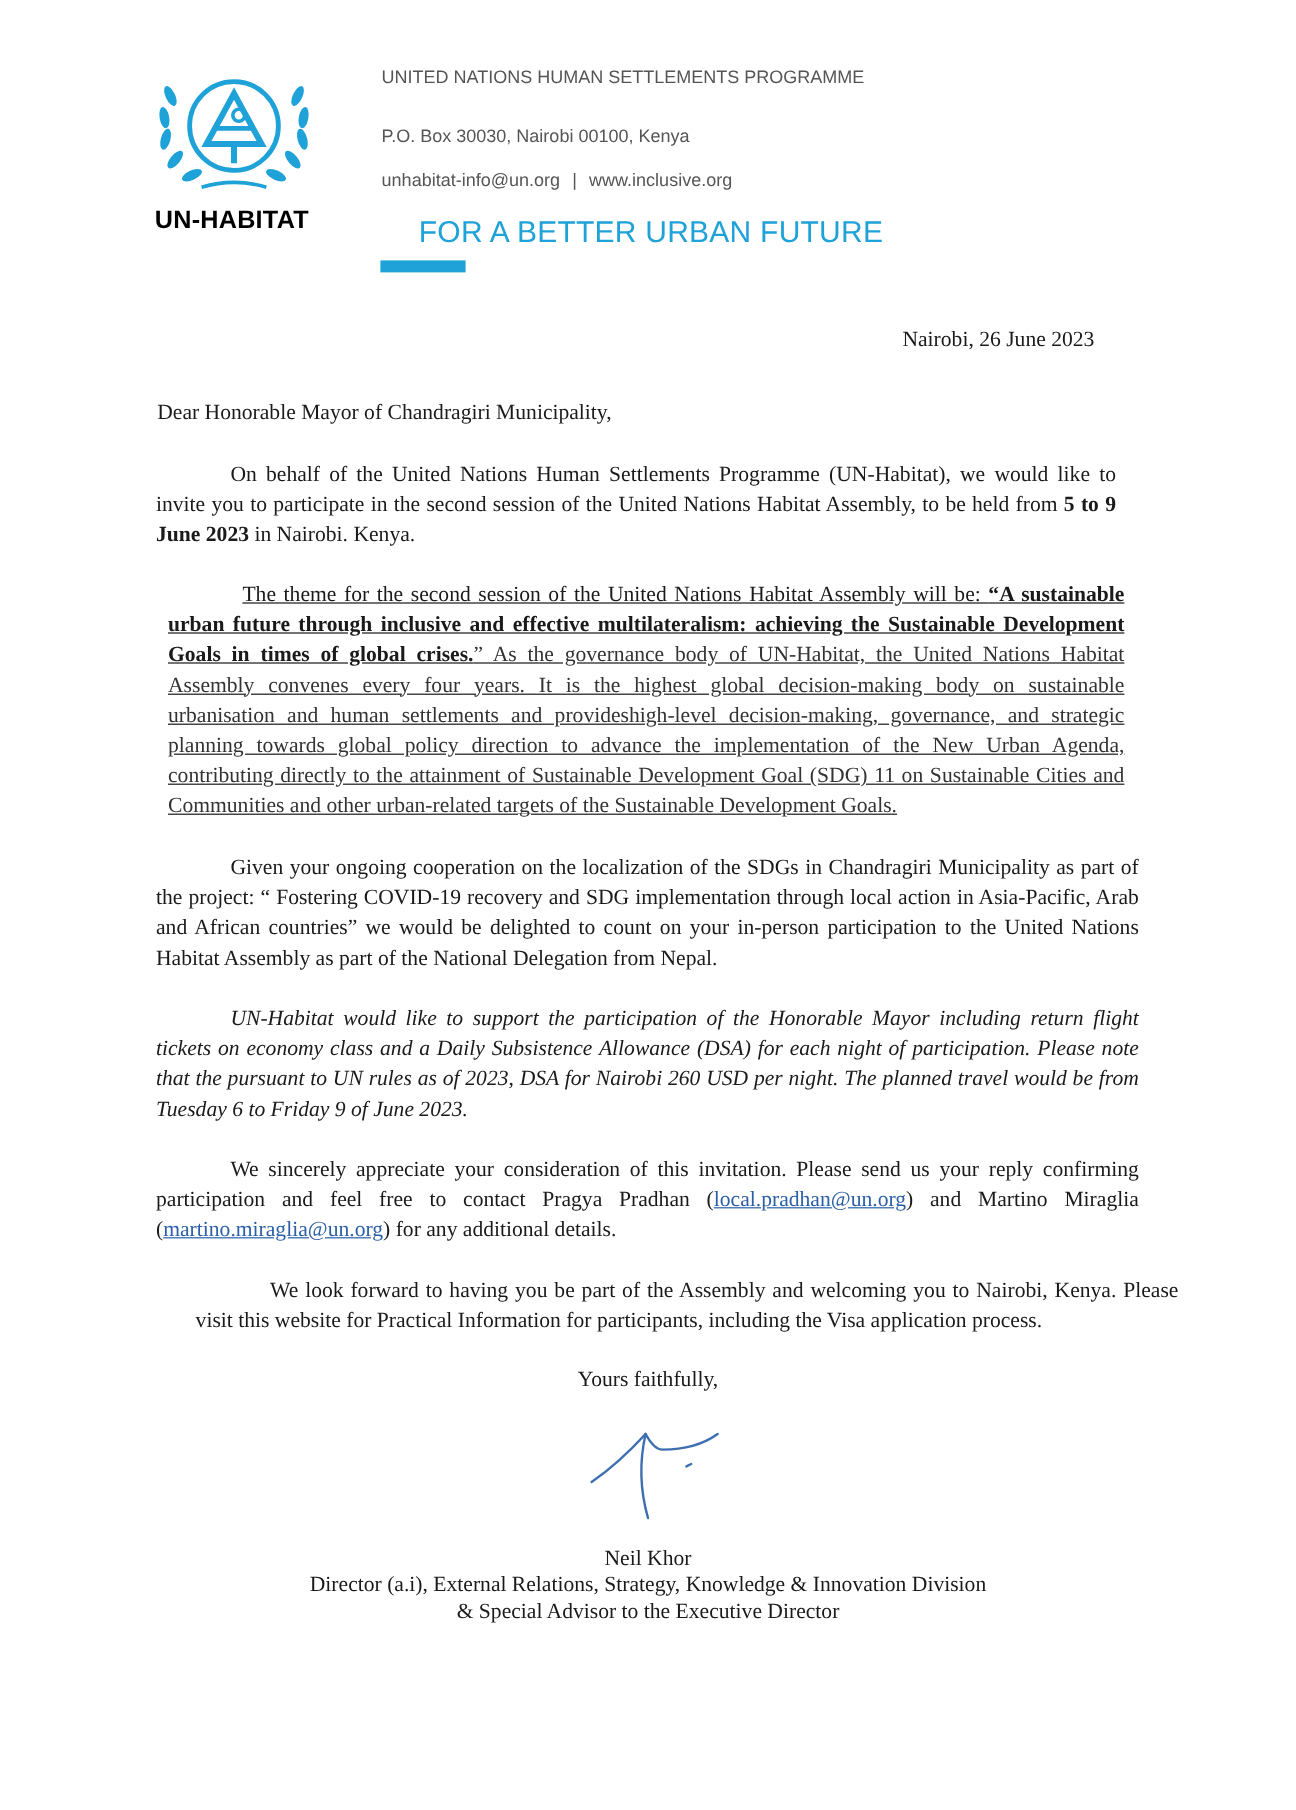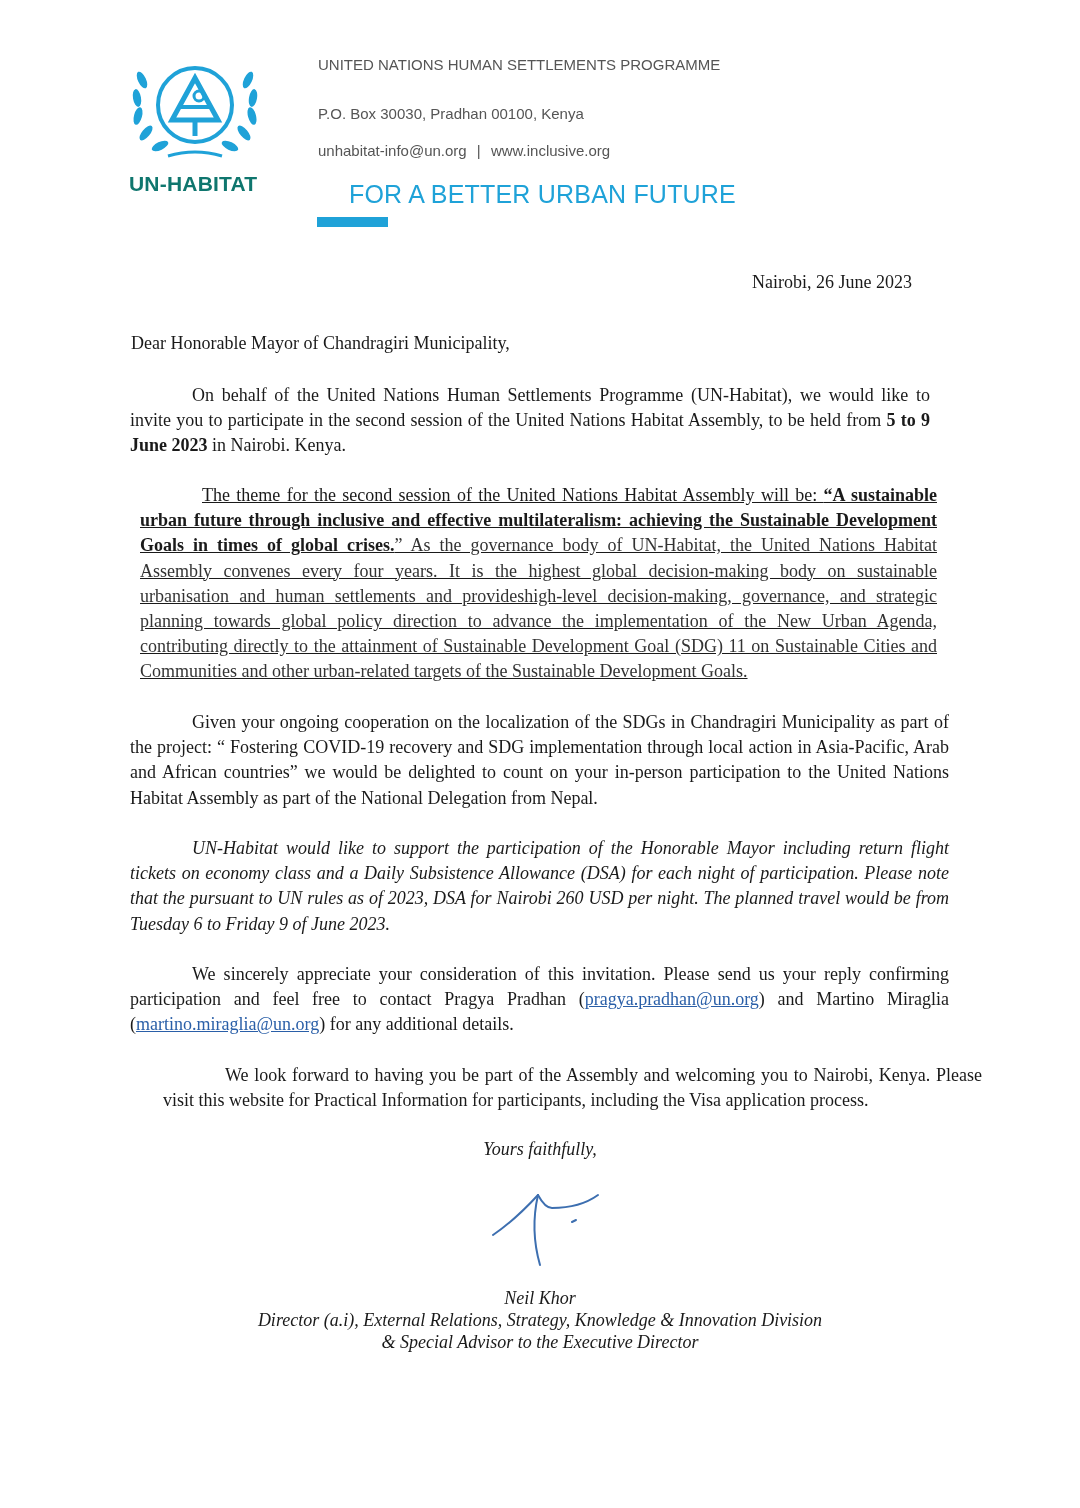--- a/index.html
+++ b/index.html
@@ -1,38 +1,38 @@
 <!DOCTYPE html>
 <html><head>
 <meta charset="utf-8">
 <style>
   html, body { margin: 0; padding: 0; background: #ffffff; }
   body { width: 1080px; height: 1508px; position: relative; overflow: hidden; font-family: "Liberation Serif", serif; color: #1a1a1a; }
   .abs { position: absolute; }
   .logo { left: 128px; top: 60px; width: 135px; height: 140px; }
-  .logo-text { left: 129px; top: 172px; font-family: "Liberation Sans", sans-serif; font-weight: bold; font-size: 21px; color: #0f766e; letter-spacing: 0.2px; }
+  .logo-text { left: 129px; top: 172px; font-family: "Liberation Sans", sans-serif; font-weight: bold; font-size: 21px; color: #000000; letter-spacing: 0.2px; }
   .hdr { left: 318px; font-family: "Liberation Sans", sans-serif; font-size: 15px; color: #555555; }
   .hdr1 { top: 56px; }
   .hdr2 { top: 105px; }
   .hdr3 { top: 142px; }
   .tagline { left: 318px; top: 180px; font-family: "Liberation Sans", sans-serif; font-size: 25px; color: #1fa2d8; letter-spacing: 0.2px; margin-left: 31px; }
   .tagbar { left: 317px; top: 217px; width: 71px; height: 10px; background: #1fa2d8; }
   .date { left: 752px; top: 272px; font-size: 18px; }
   .salute { left: 131px; top: 333px; font-size: 18px; text-align: center; }
   .para { position: absolute; font-size: 18px; line-height: 25.2px; text-align: justify; }
   .para .ind { display: inline-block; width: 62px; }
   .p1 { left: 130px; top: 383px; width: 800px; }
   .p2 { left: 140px; top: 483px; width: 797px; text-decoration: underline; }
   .p3 { left: 130px; top: 710px; width: 819px; }
   .p4 { left: 130px; top: 836px; width: 819px; font-style: italic; }
   .p5 { left: 130px; top: 962px; width: 819px; }
   .p6 { left: 130px; top: 1063px; width: 819px; margin-left: 33px; }
   .gray { color: #333333; }
   a.email { color: #2a5fa8; text-decoration: underline; }
-  .center { position: absolute; left: 0; width: 1080px; text-align: center; font-size: 18px; font-style: italic; }
+  .center { position: absolute; left: 0; width: 1080px; text-align: center; font-size: 18px; }
   .closing { top: 1139px; }
   .sig { left: 490px; top: 1190px; width: 115px; height: 80px; }
   .name { top: 1288px; }
   .title1 { top: 1310px; }
   .title2 { top: 1332px; }
   .last-line { text-align-last: left; }
 </style>
 </head>
 <body>
 
@@ -56,21 +56,21 @@
       <ellipse cx="124" cy="56" rx="4" ry="9" transform="rotate(-15 124 56)"></ellipse>
       <ellipse cx="116" cy="73" rx="4" ry="9" transform="rotate(-40 116 73)"></ellipse>
       <ellipse cx="102" cy="86" rx="4" ry="9" transform="rotate(-65 102 86)"></ellipse>
     </g>
     <path d="M40 96 Q67 88 94 96" fill="none" stroke="#1fa2d8" stroke-width="3"></path>
   </svg>
 </div>
 <div class="abs logo-text">UN-HABITAT</div>
 
 <div class="abs hdr hdr1">UNITED NATIONS HUMAN SETTLEMENTS PROGRAMME</div>
-<div class="abs hdr hdr2">P.O. Box 30030, Pradhan 00100, Kenya</div>
+<div class="abs hdr hdr2">P.O. Box 30030, Nairobi 00100, Kenya</div>
 <div class="abs hdr hdr3">
   <span>unhabitat-info@un.org</span>
   <span style="margin:0 6px;">|</span>
   <span>www.inclusive.org</span>
 </div>
 <div class="abs tagline">FOR A BETTER URBAN FUTURE</div>
 <div class="abs tagbar"></div>
 
 <div class="abs date">Nairobi, 26 June 2023</div>
 <div class="abs salute">Dear Honorable Mayor of Chandragiri Municipality,</div>
@@ -85,21 +85,21 @@
 
 <div class="para p3 last-line">
   <span class="ind"></span><span>Given your ongoing cooperation on the localization of the SDGs in Chandragiri Municipality as part of the project: “ Fostering COVID-19 recovery and SDG implementation through local action in Asia-Pacific, Arab and African countries” we would be delighted to count on your in-person participation to the United Nations Habitat Assembly as part of the National Delegation from Nepal.</span>
 </div>
 
 <div class="para p4 last-line">
   <span class="ind"></span><span>UN-Habitat would like to support the participation of the Honorable Mayor including return flight tickets on economy class and a Daily Subsistence Allowance (DSA) for each night of participation. Please note that the pursuant to UN rules as of 2023,  DSA for Nairobi 260 USD per night. The planned travel would be from Tuesday 6 to Friday 9 of June 2023.</span>
 </div>
 
 <div class="para p5 last-line">
-  <span class="ind"></span><span>We sincerely appreciate your consideration of this invitation. Please send us your reply confirming participation and feel free to contact Pragya Pradhan (</span><a class="email">pragya.pradhan@un.org</a><span>)  and Martino Miraglia (</span><a class="email">martino.miraglia@un.org</a><span>) for any additional details.</span>
+  <span class="ind"></span><span>We sincerely appreciate your consideration of this invitation. Please send us your reply confirming participation and feel free to contact Pragya Pradhan (</span><a class="email">local.pradhan@un.org</a><span>)  and Martino Miraglia (</span><a class="email">martino.miraglia@un.org</a><span>) for any additional details.</span>
 </div>
 
 <div class="para p6 last-line">
   <span class="ind"></span><span>We look forward to having you be part of the Assembly and welcoming you to Nairobi, Kenya. Please visit this website for Practical Information for participants, including the Visa application process.</span>
 </div>
 
 <div class="center closing">Yours faithfully,</div>
 
 <div class="abs sig">
   <svg width="115" height="80" viewBox="0 0 115 80">

